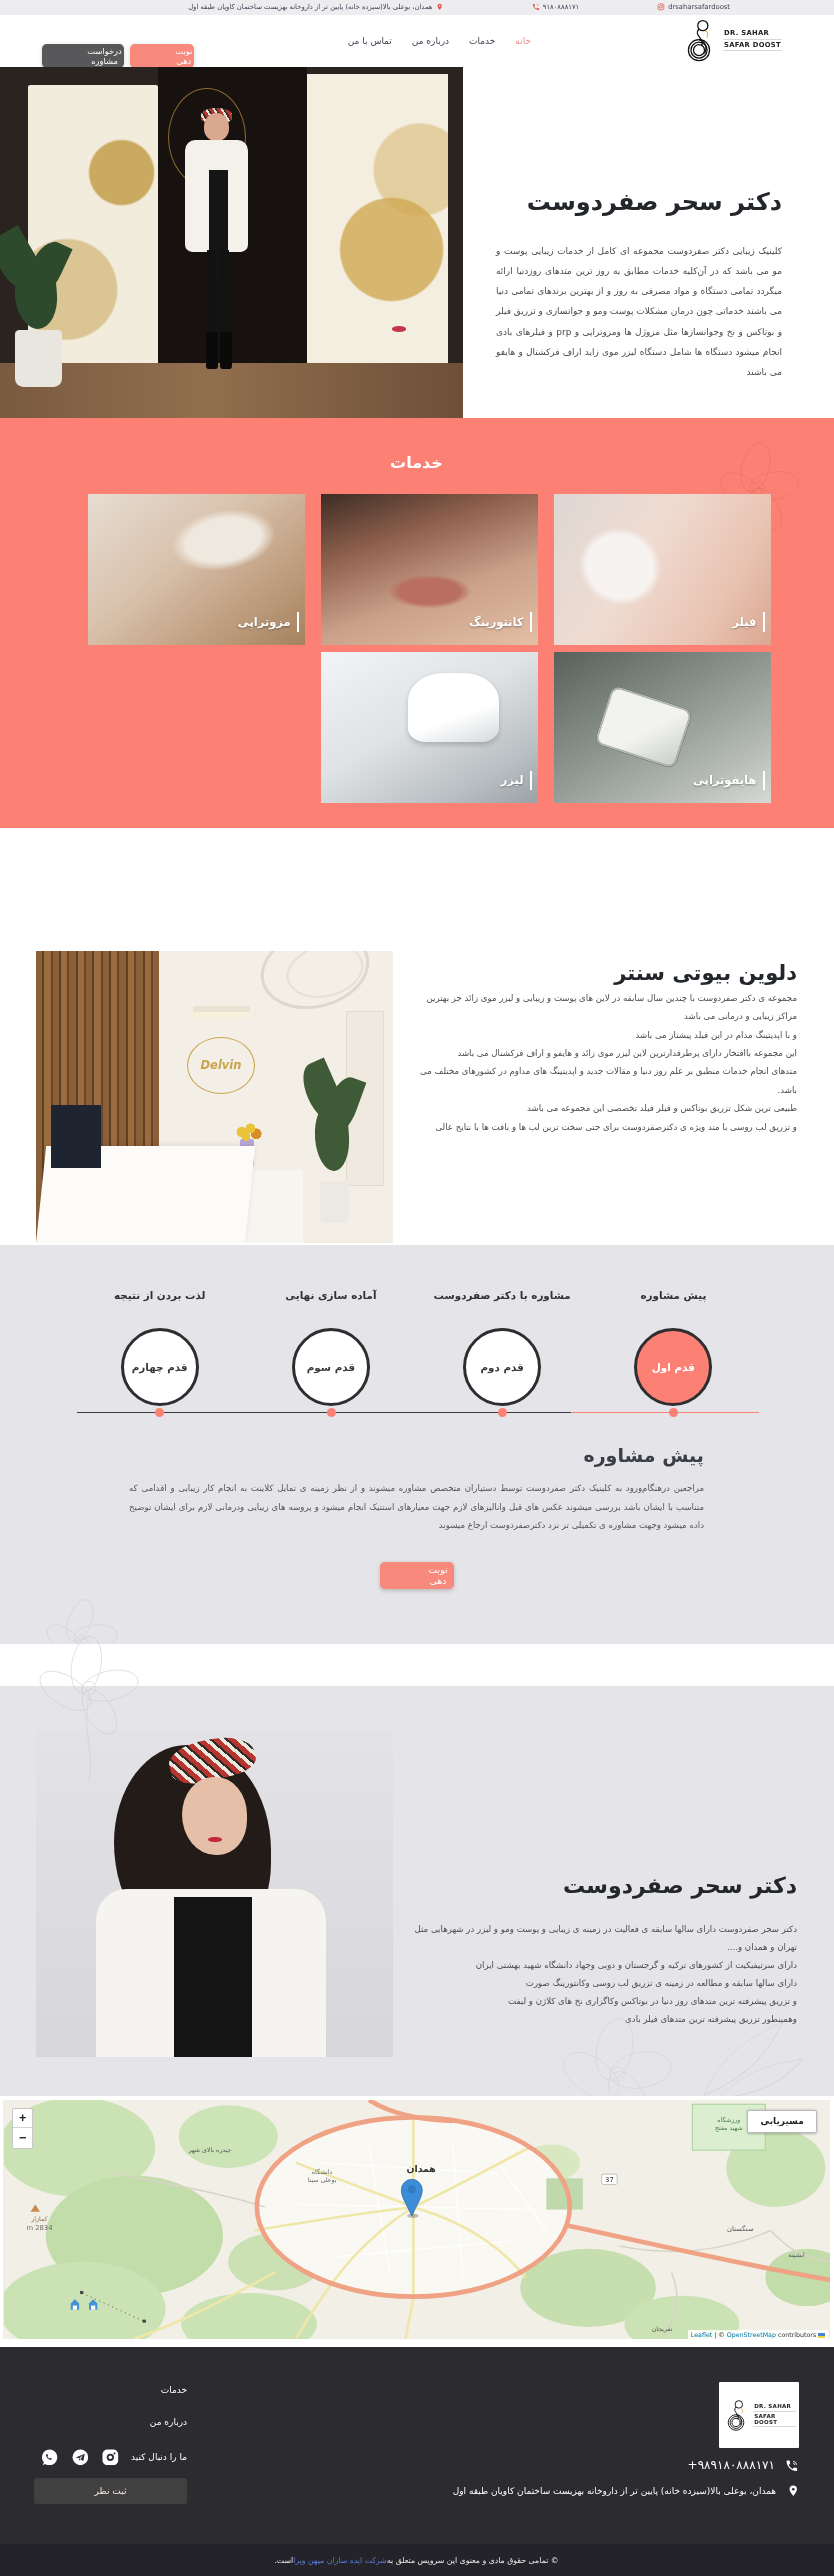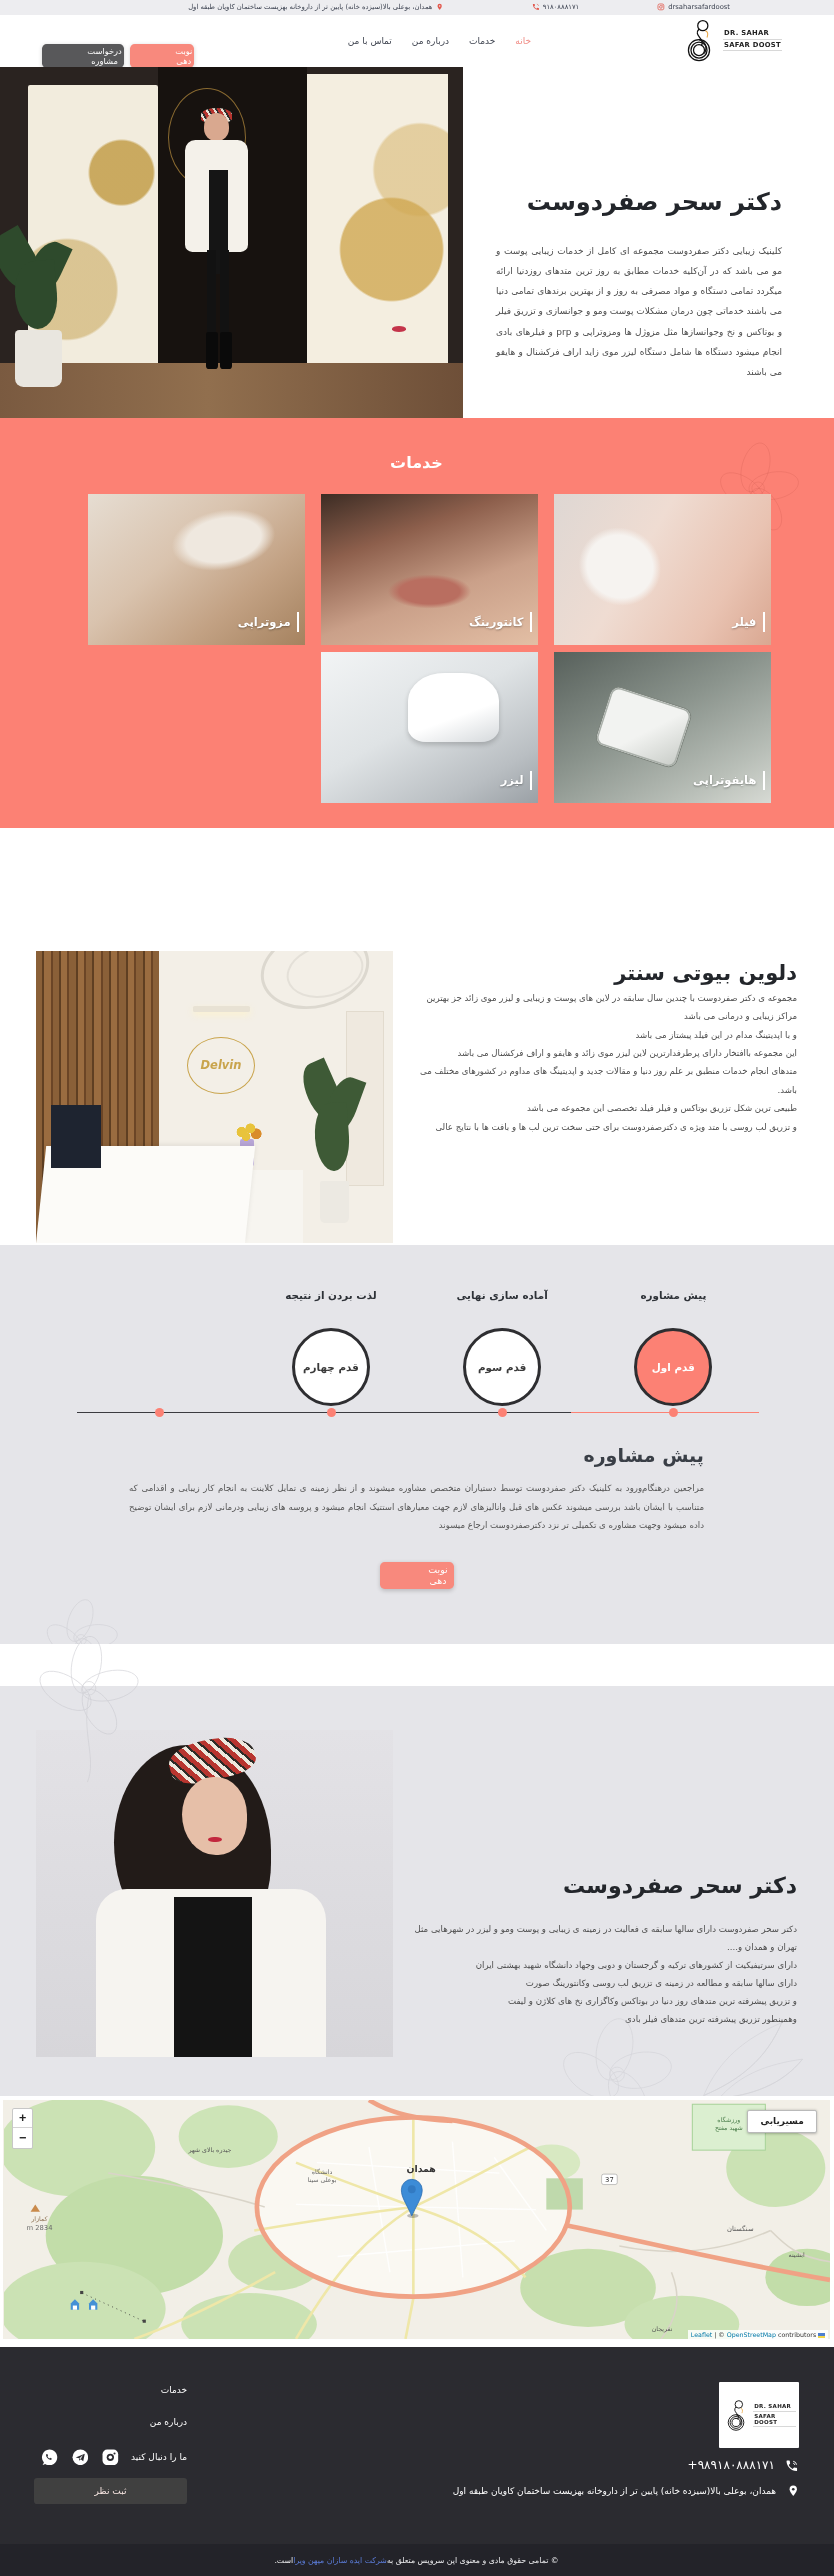--- a/index.html
+++ b/index.html
@@ -321,20 +321,24 @@
 و تزریق لب روسی با متد ویژه ی دکترصفردوست برای حتی سخت ترین لب ها و بافت ها با نتایج عالی</p>
     </div>
   </section>
 
   <section class="steps">
     <div class="timeline">
       <div class="steps-row">
         <div class="step-col">
           <div class="step-title">پیش مشاوره</div>
           <div class="step-circle active">قدم اول</div>
+        </div>
+        <div class="step-col">
+          <div class="step-title">مشاوره با دکتر صفردوست</div>
+          <div class="step-circle">قدم دوم</div>
         </div>
         <div class="step-col">
           <div class="step-title">آماده سازی نهایی</div>
           <div class="step-circle">قدم سوم</div>
         </div>
         <div class="step-col">
           <div class="step-title">لذت بردن از نتیجه</div>
           <div class="step-circle">قدم چهارم</div>
         </div>
       </div>

